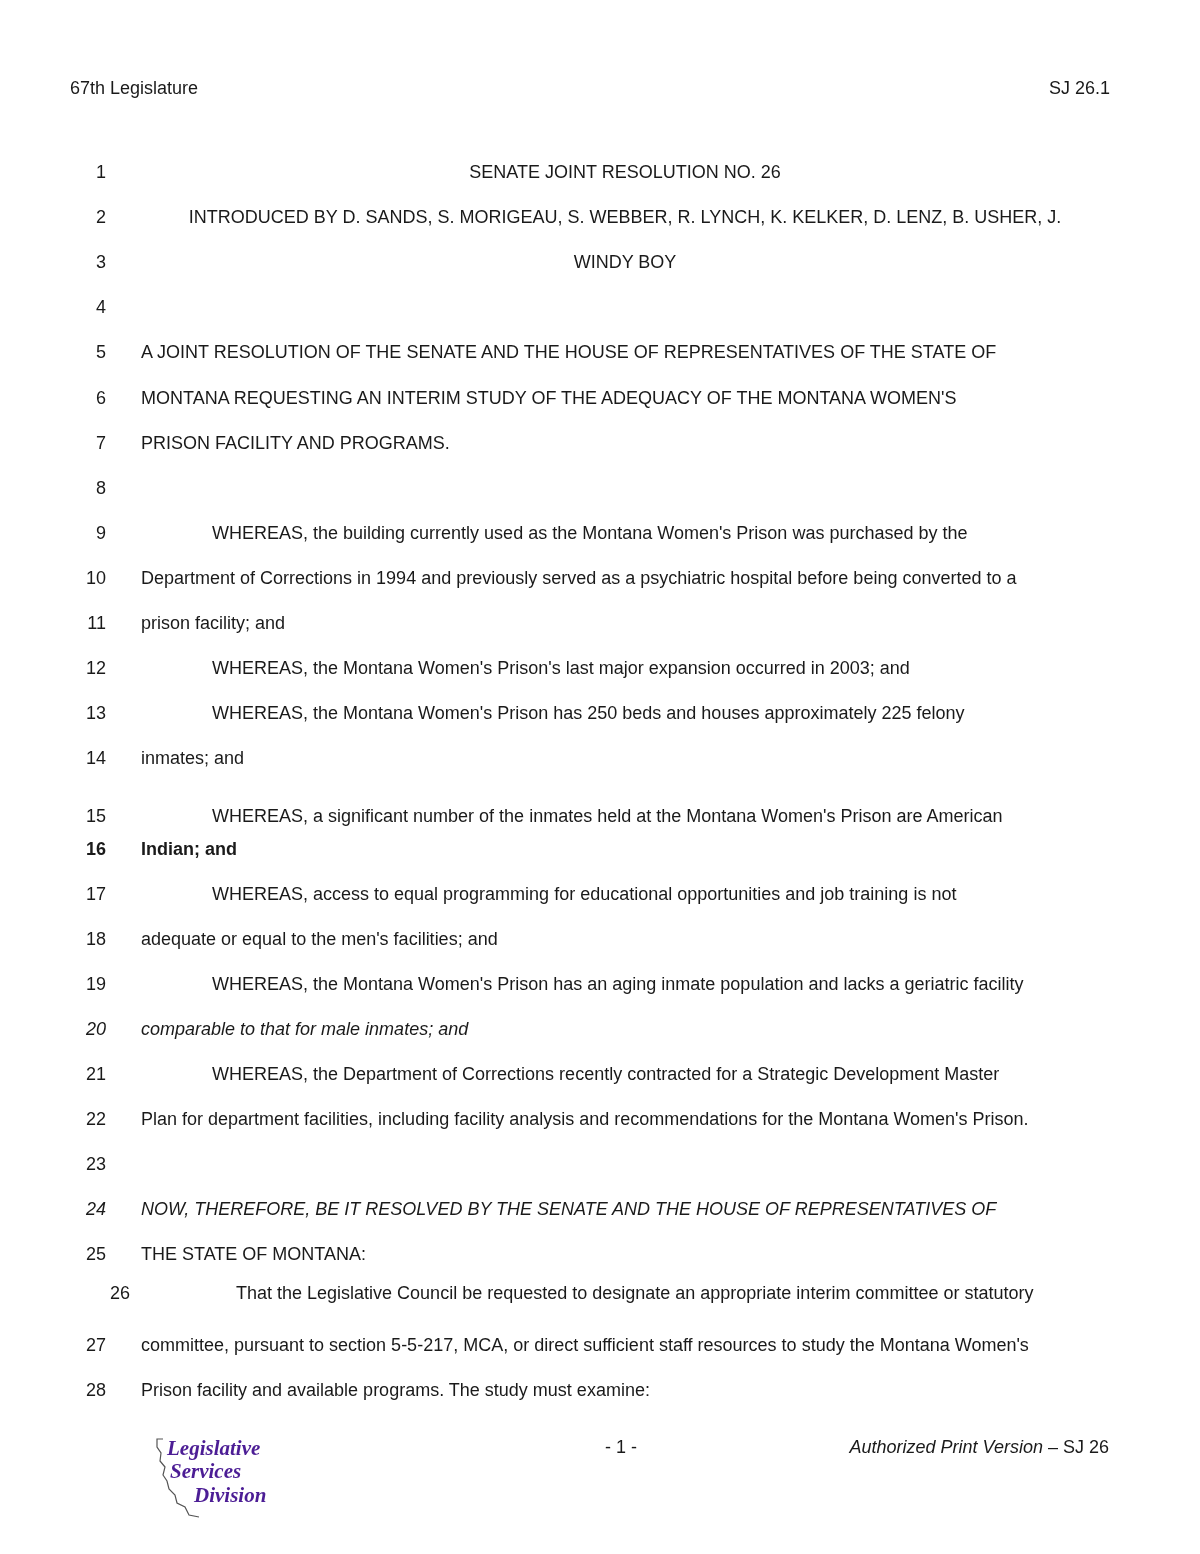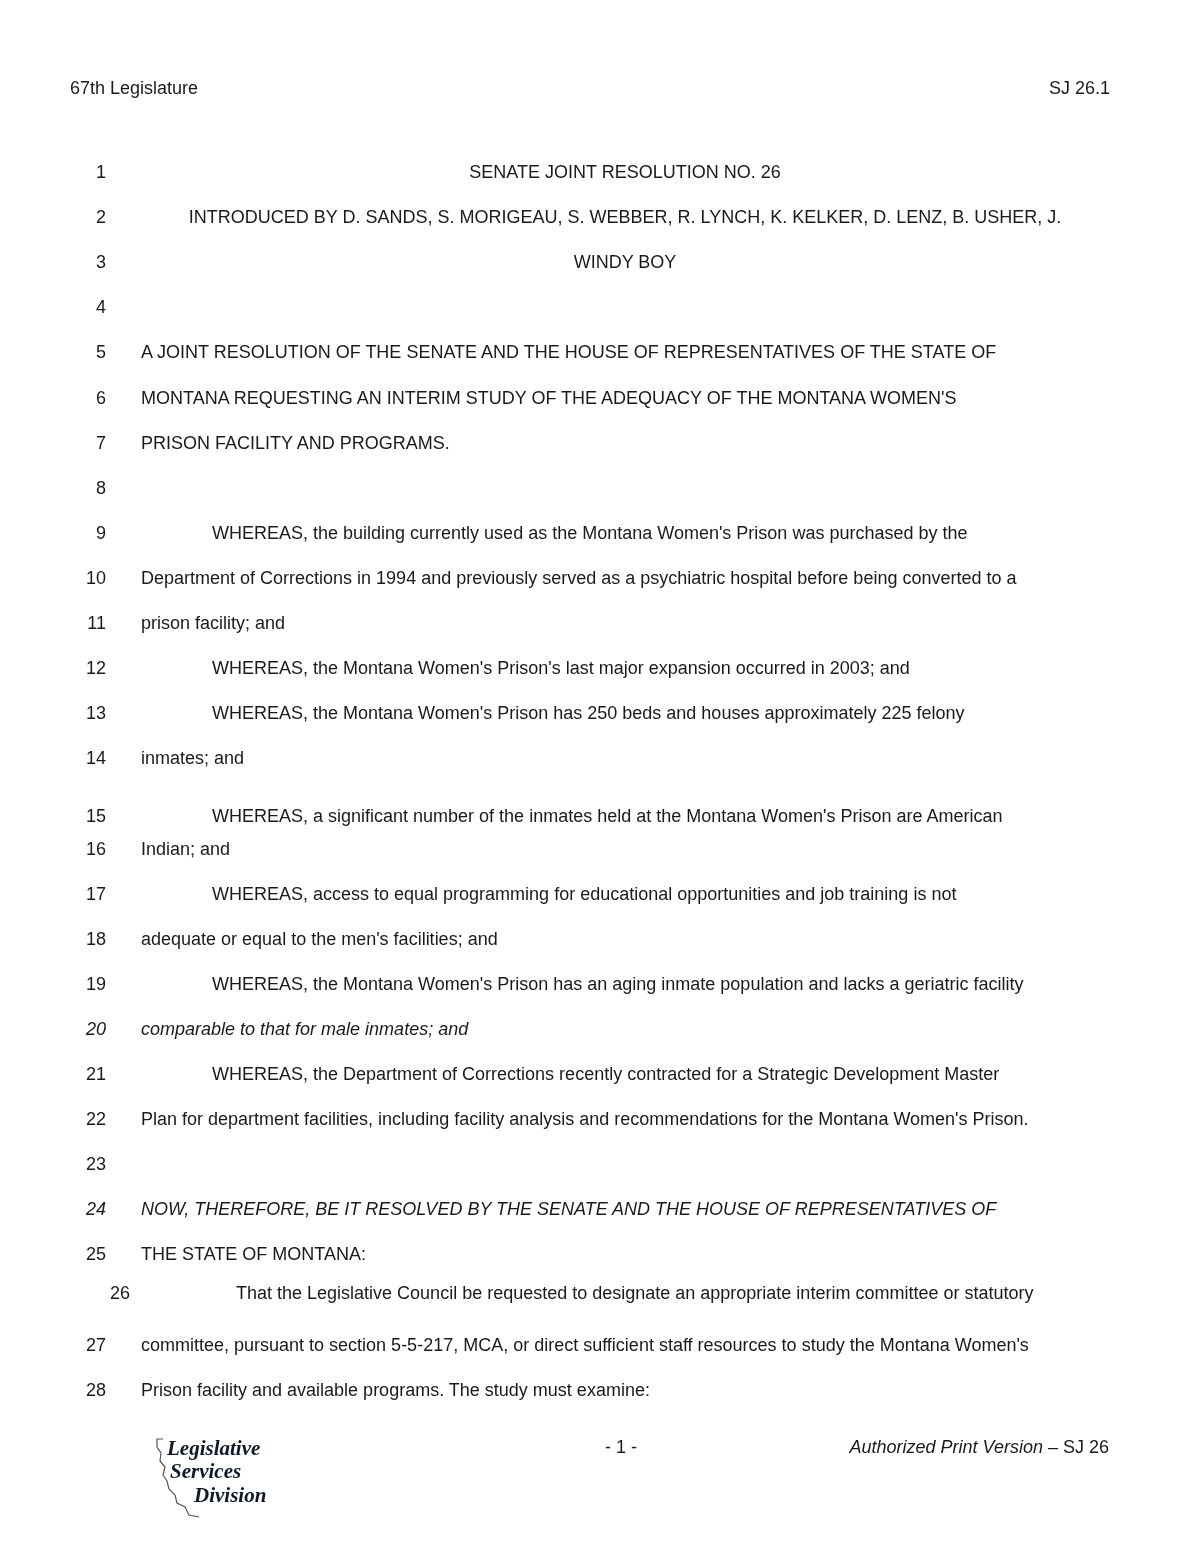--- a/index.html
+++ b/index.html
@@ -12,21 +12,21 @@
   .hdr-right { right: 90px; }
   .line { position: absolute; left: 0; width: 1200px; height: 26px; font-size: 18px; line-height: 26px; white-space: nowrap; }
   .ln { position: absolute; left: 60px; width: 46px; text-align: right; }
   .txt { position: absolute; left: 141px; }
   .txt.indent { left: 212px; }
   .txt.center { left: 141px; width: 968px; text-align: center; }
   .footer-page { position: absolute; top: 1437px; left: 605px; font-size: 18px; }
   .footer-auth { position: absolute; top: 1437px; right: 91px; font-size: 18px; }
   .footer-auth .it { font-style: italic; }
   .logo { position: absolute; left: 155px; top: 1437px; width: 140px; height: 80px; }
-  .logo .t { position: absolute; font-family: "Liberation Serif", serif; font-style: italic; font-weight: bold; font-size: 21px; line-height: 22px; color: #0f172a; }
+  .logo .t { position: absolute; font-family: "Liberation Serif", serif; font-style: italic; font-weight: bold; font-size: 21px; line-height: 22px; color: #4c1d95; }
 </style>
 </head>
 <body>
 
 <div class="hdr hdr-left">67th Legislature</div>
 <div class="hdr hdr-right">SJ 26.1</div>
 
 <div id="lines">
     <div class="line" style="top: 159px;">
       <span class="ln">1</span>
@@ -81,21 +81,21 @@
       <span class="txt indent">WHEREAS, the Montana Women's Prison has 250 beds and houses approximately 225 felony</span>
     </div>
     <div class="line" style="top: 745.3px;">
       <span class="ln">14</span>
       <span class="txt">inmates; and</span>
     </div>
     <div class="line" style="top: 803px;">
       <span class="ln">15</span>
       <span class="txt indent">WHEREAS, a significant number of the inmates held at the Montana Women's Prison are American</span>
     </div>
-    <div class="line" style="top: 835.5px;">
+    <div class="line" style="top: 835.5px; font-weight: bold;">
       <span class="ln">16</span>
       <span class="txt">Indian; and</span>
     </div>
     <div class="line" style="top: 880.6px;">
       <span class="ln">17</span>
       <span class="txt indent">WHEREAS, access to equal programming for educational opportunities and job training is not</span>
     </div>
     <div class="line" style="top: 925.7px;">
       <span class="ln">18</span>
       <span class="txt">adequate or equal to the men's facilities; and</span>

